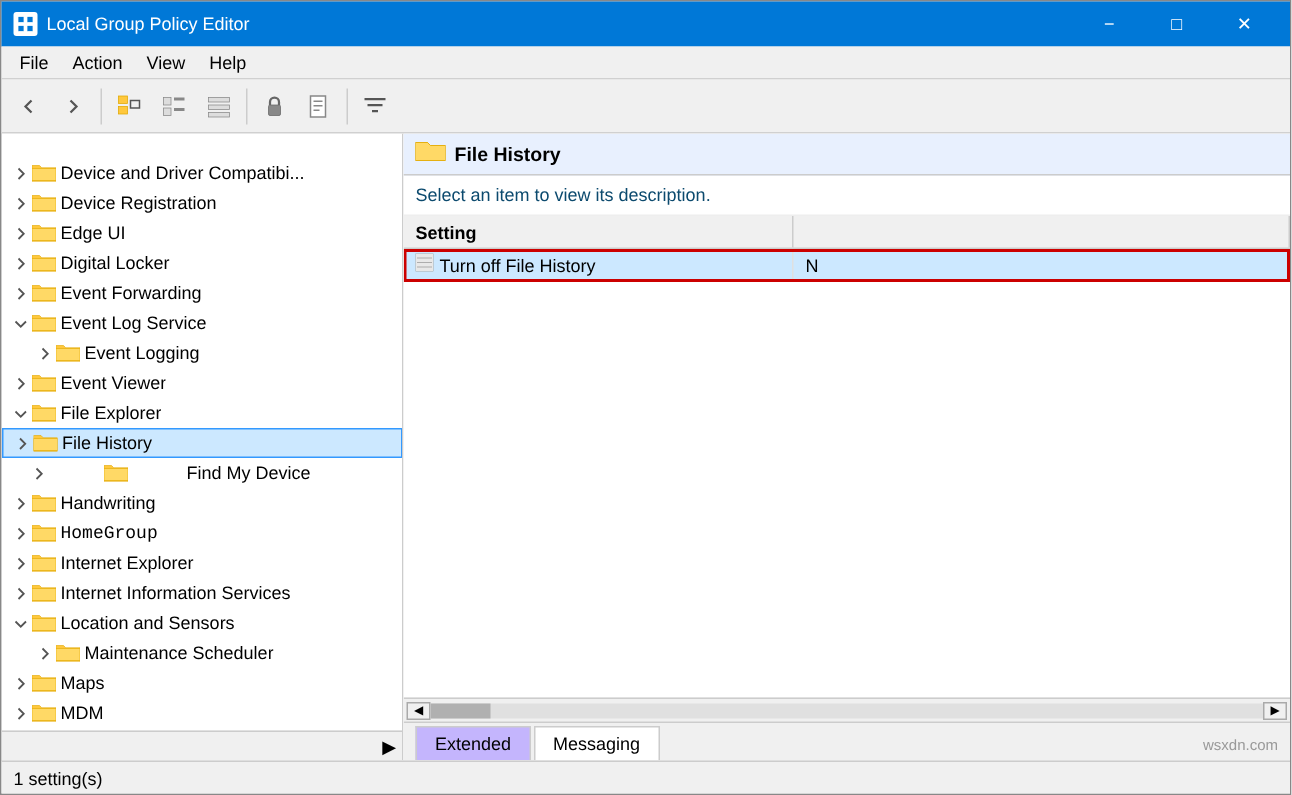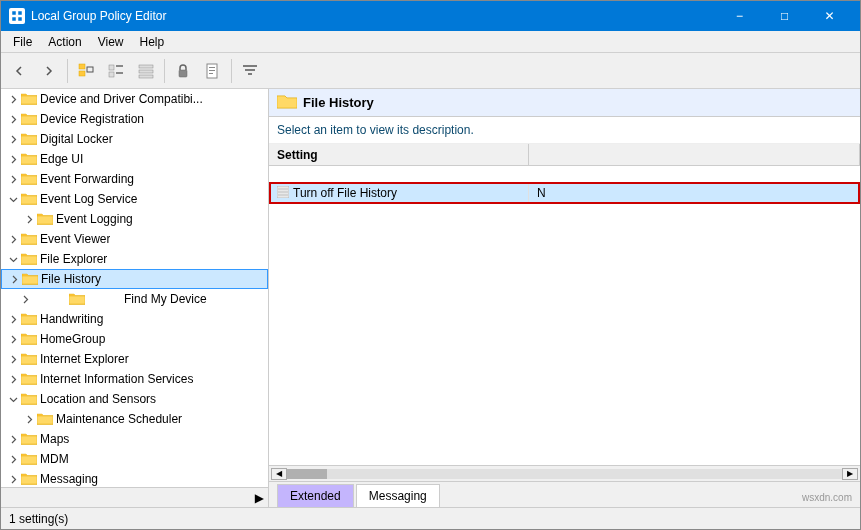--- a/index.html
+++ b/index.html
@@ -138,20 +138,21 @@
       display: flex;
       flex-direction: column;
       overflow: hidden;
       flex-shrink: 0;
     }
 
     .tree-scroll {
       flex: 1;
       overflow-y: auto;
       overflow-x: hidden;
+      margin-top: 16px;
     }
 
     .tree-scroll::-webkit-scrollbar { width: 12px; }
     .tree-scroll::-webkit-scrollbar-track { background: #f0f0f0; }
     .tree-scroll::-webkit-scrollbar-thumb { background: #b0b0b0; border: 1px solid #f0f0f0; }
 
     .tree-item {
       display: flex;
       align-items: center;
       height: 20px;
@@ -258,21 +259,20 @@
       flex: 1;
       overflow-y: auto;
       overflow-x: auto;
     }
 
     .settings-row {
       display: flex;
       height: 22px;
       border-bottom: 1px solid #f0f0f0;
       align-items: center;
-      margin-top: 16px;
     }
     .settings-row.selected {
       background: #cce8ff;
       outline: 2px solid #cc0000;
       outline-offset: -2px;
     }
 
     .settings-cell {
       padding: 2px 8px;
       font-size: 12px;
@@ -498,44 +498,44 @@
             <div class="tree-item" style="padding-left: 4px;">
               <span class="expand-icon">
                 <svg width="9" height="9" viewBox="0 0 9 9">
                   <path d="M3 1l3.5 3.5L3 8" fill="none" stroke="#555" stroke-width="1.2"></path>
                 </svg>
               </span>
               <span class="folder-icon"><svg width="16" height="13" viewBox="0 0 16 13">
     <path d="M0 2h5l1.5 1.5H16v9H0z" fill="#ffc83d" stroke="#e0a800" stroke-width="0.4"></path>
     <path d="M0 4v8h16V4z" fill="#ffd966" stroke="#e0a800" stroke-width="0.4"></path>
   </svg></span>
+              <span class="item-label">Edge UI</span>
+            </div>
+            <div class="tree-item" style="padding-left: 4px;">
+              <span class="expand-icon">
+                <svg width="9" height="9" viewBox="0 0 9 9">
+                  <path d="M3 1l3.5 3.5L3 8" fill="none" stroke="#555" stroke-width="1.2"></path>
+                </svg>
+              </span>
+              <span class="folder-icon"><svg width="16" height="13" viewBox="0 0 16 13">
+    <path d="M0 2h5l1.5 1.5H16v9H0z" fill="#ffc83d" stroke="#e0a800" stroke-width="0.4"></path>
+    <path d="M0 4v8h16V4z" fill="#ffd966" stroke="#e0a800" stroke-width="0.4"></path>
+  </svg></span>
               <span class="item-label">Digital Locker</span>
             </div>
             <div class="tree-item" style="padding-left: 4px;">
               <span class="expand-icon">
                 <svg width="9" height="9" viewBox="0 0 9 9">
                   <path d="M3 1l3.5 3.5L3 8" fill="none" stroke="#555" stroke-width="1.2"></path>
                 </svg>
               </span>
               <span class="folder-icon"><svg width="16" height="13" viewBox="0 0 16 13">
     <path d="M0 2h5l1.5 1.5H16v9H0z" fill="#ffc83d" stroke="#e0a800" stroke-width="0.4"></path>
     <path d="M0 4v8h16V4z" fill="#ffd966" stroke="#e0a800" stroke-width="0.4"></path>
   </svg></span>
-              <span class="item-label">Edge UI</span>
-            </div>
-            <div class="tree-item" style="padding-left: 4px;">
-              <span class="expand-icon">
-                <svg width="9" height="9" viewBox="0 0 9 9">
-                  <path d="M3 1l3.5 3.5L3 8" fill="none" stroke="#555" stroke-width="1.2"></path>
-                </svg>
-              </span>
-              <span class="folder-icon"><svg width="16" height="13" viewBox="0 0 16 13">
-    <path d="M0 2h5l1.5 1.5H16v9H0z" fill="#ffc83d" stroke="#e0a800" stroke-width="0.4"></path>
-    <path d="M0 4v8h16V4z" fill="#ffd966" stroke="#e0a800" stroke-width="0.4"></path>
-  </svg></span>
               <span class="item-label">Event Forwarding</span>
             </div>
             <div class="tree-item" style="padding-left: 4px;">
               <span class="expand-icon">
                 <svg width="9" height="9" viewBox="0 0 9 9">
                   <path d="M1 3l3.5 3.5L8 3" fill="none" stroke="#555" stroke-width="1.2"></path>
                 </svg>
               </span>
               <span class="folder-icon"><svg width="16" height="13" viewBox="0 0 16 13">
     <path d="M0 2h5l1.5 1.5H16v9H0z" fill="#ffc83d" stroke="#e0a800" stroke-width="0.4"></path>
@@ -608,21 +608,21 @@
                 <svg width="9" height="9" viewBox="0 0 9 9">
                   <path d="M3 1l3.5 3.5L3 8" fill="none" stroke="#555" stroke-width="1.2"></path>
                 </svg>
               </span>
               <span class="folder-icon"><svg width="16" height="13" viewBox="0 0 16 13">
     <path d="M0 2h5l1.5 1.5H16v9H0z" fill="#ffc83d" stroke="#e0a800" stroke-width="0.4"></path>
     <path d="M0 4v8h16V4z" fill="#ffd966" stroke="#e0a800" stroke-width="0.4"></path>
   </svg></span>
               <span class="item-label">Handwriting</span>
             </div>
-            <div class="tree-item" style="padding-left: 4px;">
+            <div class="tree-item" style="padding-left: 4px; font-family: Liberation Mono, monospace;">
               <span class="expand-icon">
                 <svg width="9" height="9" viewBox="0 0 9 9">
                   <path d="M3 1l3.5 3.5L3 8" fill="none" stroke="#555" stroke-width="1.2"></path>
                 </svg>
               </span>
               <span class="folder-icon"><svg width="16" height="13" viewBox="0 0 16 13">
     <path d="M0 2h5l1.5 1.5H16v9H0z" fill="#ffc83d" stroke="#e0a800" stroke-width="0.4"></path>
     <path d="M0 4v8h16V4z" fill="#ffd966" stroke="#e0a800" stroke-width="0.4"></path>
   </svg></span>
               <span class="item-label">HomeGroup</span>

